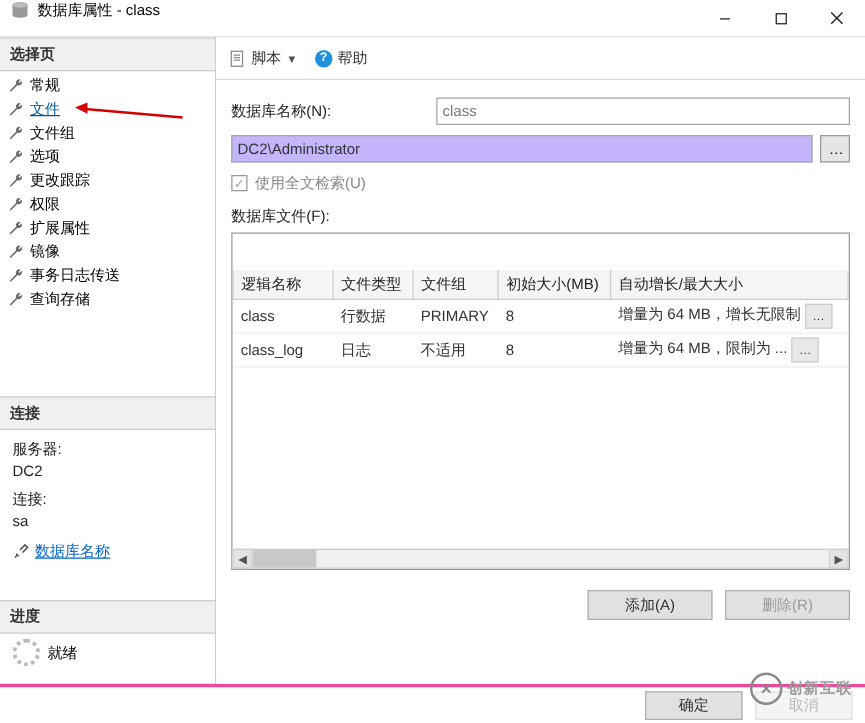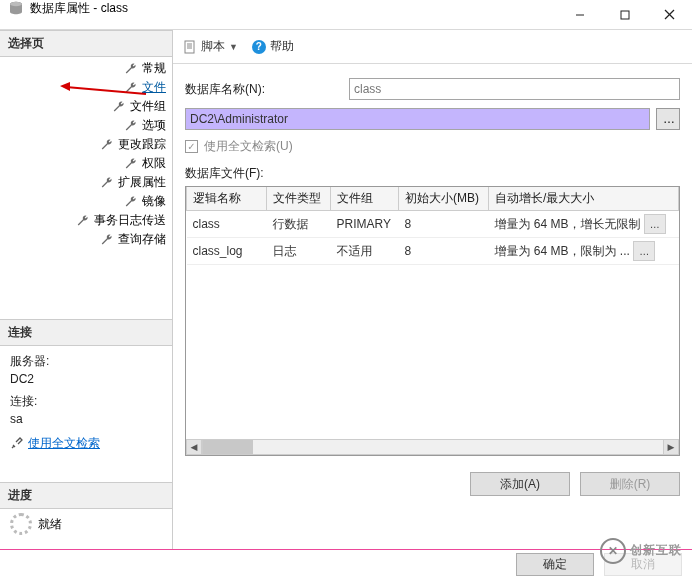--- a/index.html
+++ b/index.html
@@ -3,25 +3,25 @@
 <meta charset="utf-8">
 <style>
   * { box-sizing: border-box; font-family: "Microsoft YaHei", Tahoma, sans-serif; font-size: 12px; }
   body { margin: 0; background: #fff; width: 692px; height: 578px; overflow: hidden; position: relative; }
   .titlebar { height: 30px; background: #fff; border-bottom: 1px solid #d9d9d9; display: flex; align-items: flex-start; padding-left: 8px; }
   .titlebar .icon { width: 16px; height: 16px; margin-right: 6px; }
   .titlebar .caption { flex: 1; color: #000; }
   .winbtns { display: flex; }
   .winbtn { width: 45px; height: 29px; display: flex; align-items: center; justify-content: center; color: #222; }
   .winbtn svg { stroke: #222; }
-  .content { display: flex; height: 520px; border-bottom: 1px solid #ec4899; }
+  .content { display: flex; height: 520px; border-bottom: 3px solid #ec4899; }
   .sidebar { width: 173px; border-right: 1px solid #ccc; display: flex; flex-direction: column; }
   .panelhdr { background: #f0f0f0; border: 1px solid #ccc; border-left: none; border-right: none; padding: 4px 8px; font-weight: bold; color: #333; }
   .navlist { padding: 2px 6px; }
-  .navitem { display: flex; align-items: center; gap: 4px; padding: 1px 0; color: #000; position: relative; justify-content: flex-end; }
+  .navitem { display: flex; align-items: center; gap: 4px; padding: 1px 0; color: #000; position: relative; }
   .navitem .wrench { width: 14px; height: 14px; flex: none; }
   .navitem.selected span.text { color: #005aa0; text-decoration: underline; }
   .arrow { position: absolute; left: 52px; top: 2px; width: 90px; height: 18px; pointer-events:none;}
   .conn-body { padding: 6px 10px; line-height: 1.5; color: #222; }
   .conn-link { display: flex; align-items: center; gap: 4px; margin-top: 6px; }
   .conn-link a { color: #0066cc; text-decoration: underline; cursor: pointer; }
   .spinner { width: 22px; height: 22px; border: 3px dotted #bbb; border-radius: 50%; display:inline-block; vertical-align: middle; margin-right:6px;}
   .progress-body { padding: 4px 10px; display:flex; align-items:center; }
   .main { flex: 1; display: flex; flex-direction: column; background: #fff; overflow:hidden; }
   .toolbar { height: 34px; display: flex; align-items: center; padding: 0 10px; gap: 14px; border-bottom: 1px solid #d9d9d9; }
@@ -32,21 +32,21 @@
   .row { display: flex; align-items: center; margin-bottom: 8px; }
   .row .lbl { width: 164px; color: #222; }
   .row input[type=text] { flex: 1; height: 22px; border: 1px solid #a5a5a5; background:#c4b5fd; padding: 0 4px; color: #333; }
   .row input[readonly] { background: #fff; color:#555; }
   .row .mini { width: 24px; height: 22px; margin-left: 6px; border: 1px solid #999; background:#e5e5e5; }
   .chk { display: flex; align-items: center; gap: 6px; margin: 6px 0 10px 0; color: #888; }
   .chkbox { width:13px; height:13px; border:1px solid #999; background:#fff; display:inline-flex; align-items:center; justify-content:center;}
   .chkbox.checked::after { content:"✓"; font-size:10px; color:#999; }
   .gridsection .gridlabel { color:#222; margin-bottom:4px; display:block; }
   .gridwrap { border:1px solid #999; height: 270px; position:relative; background:#fff; }
-  table.grid { width: 100%; border-collapse: collapse; table-layout: fixed; }
+  table.grid { width: 100%; border-collapse: collapse; table-layout: fixed; margin-top: 29px; }
   table.grid th { background:#f5f5f5; border:1px solid #ccc; border-top:none; padding:3px 6px; text-align:left; font-weight:normal; color:#222;}
   table.grid td { border-bottom:1px solid #eee; padding:3px 6px; color:#333; white-space:nowrap; overflow:hidden;}
   table.grid td.size { text-align:left; }
   .gridscroll { position:absolute; bottom:0; left:0; right:0; height:16px; background:#f0f0f0; display:flex; align-items:center;}
   .gridscroll .track { flex:1; height:16px; background:#f0f0f0; border:1px solid #ccc; border-right:none; position:relative;}
   .gridscroll .thumb { position:absolute; left:0; top:0; width:50px; height:14px; background:#c8c8c8;}
   .gridscroll .arrowbtn { width:16px; height:16px; background:#e3e3e3; border:1px solid #ccc; display:flex; align-items:center; justify-content:center; font-size:9px; color:#555;}
   .dotbtn { width:22px; height:20px; border:1px solid #ccc; background:#e8e8e8; display:inline-flex; align-items:center; justify-content:center; font-size:10px;}
   .gridbtns { display:flex; justify-content:flex-end; gap:10px; padding:10px 12px 4px 12px; }
   .btn { min-width:100px; height:24px; border:1px solid #adadad; background:#e1e1e1; color:#333; display:flex; align-items:center; justify-content:center;}
@@ -164,21 +164,21 @@
     <div class="conn-body">
       <div>服务器:</div>
       <div>DC2</div>
       <div style="height:4px"></div>
       <div>连接:</div>
       <div>sa</div>
       <div class="conn-link">
         <svg width="14" height="14" viewBox="0 0 14 14">
             <path d="M3 9l2 2M6 6l4-4 2 2-4 4M2 12l2-2" stroke="#555" stroke-width="1.3" fill="none"></path>
           </svg>
-        <a>使用全文检索</a>
+        <a>数据库名称</a>
       </div>
     </div>
     <div style="height:24px"></div>
     <div class="panelhdr">进度</div>
     <div class="progress-body">
       <span class="spinner"></span>
       <span>就绪</span>
     </div>
     <div style="height:10px"></div>
   </div>

